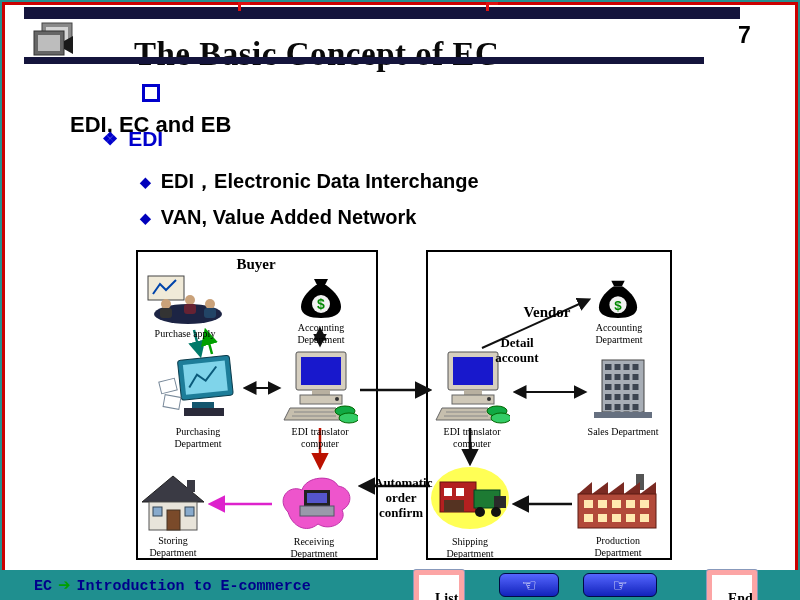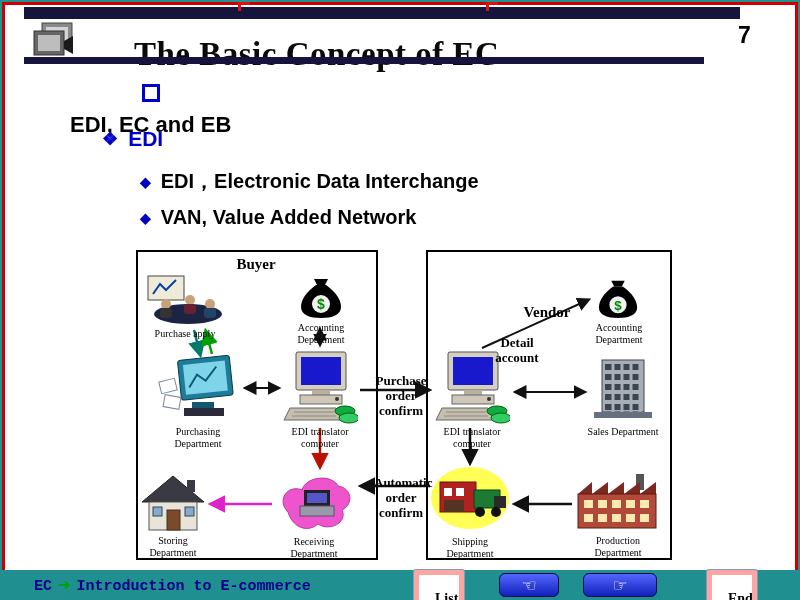--- a/index.html
+++ b/index.html
@@ -192,21 +192,20 @@
     <span class="dicon" style="left:142px;top:232px;">
       <svg width="76" height="64" viewBox="0 0 76 64">
         <path d="M12,42 C0,30 12,14 26,20 C30,6 56,4 62,16 C76,18 78,34 66,40 C72,52 54,62 42,54 C30,64 16,56 12,42 Z" fill="#ee55cc" stroke="#c033aa"></path>
         <rect x="28" y="20" width="26" height="16" fill="#222"></rect>
         <rect x="31" y="23" width="20" height="10" fill="#5555cc"></rect>
         <rect x="24" y="36" width="34" height="10" fill="#99a" stroke="#556"></rect>
       </svg>
     </span>
     <div class="dlabel" style="left:138px;top:298px;width:84px;">Receiving Department</div>
 
-    <div class="dlabel flow" style="left:240px;top:100px;width:54px;">Purchase order confirm</div>
     <div class="dlabel flow" style="left:240px;top:202px;width:54px;">Automatic order confirm</div>
 
     <div class="dlabel dtitle" style="left:350px;top:18px;width:126px;margin-top:48px;">Vendor</div>
     <div class="dlabel flow" style="left:356px;top:62px;width:54px;">Detail account</div>
 
     <span class="dicon" style="left:462px;top:40px;">
       <svg width="44" height="42" viewBox="0 0 46 44">
         <path d="M16,3 L30,3 L27,9 L19,9 Z" fill="#000"></path>
         <path d="M18,9 C8,16 3,24 3,31 C3,39 12,42 23,42 C34,42 43,39 43,31 C43,24 38,16 28,9 Z" fill="#000"></path>
         <circle cx="23" cy="28" r="9" fill="#f2f2f2"></circle>

